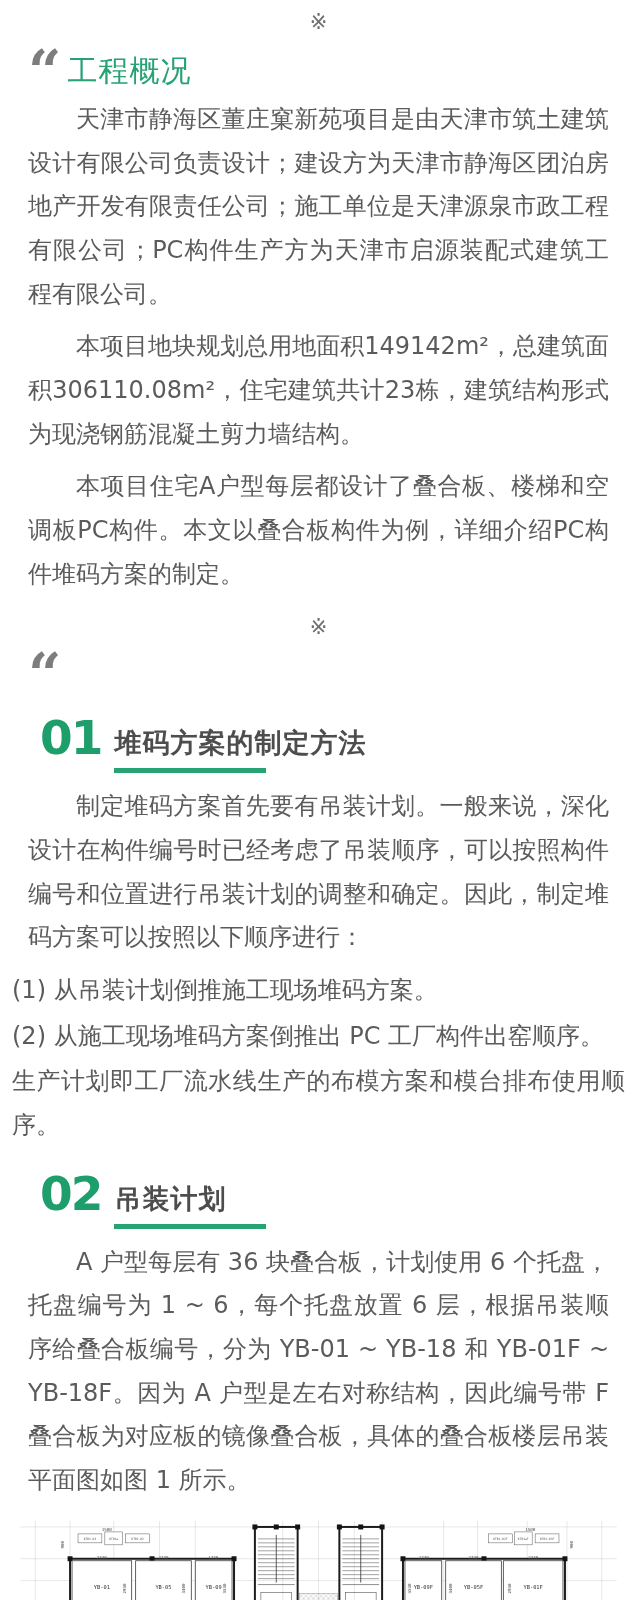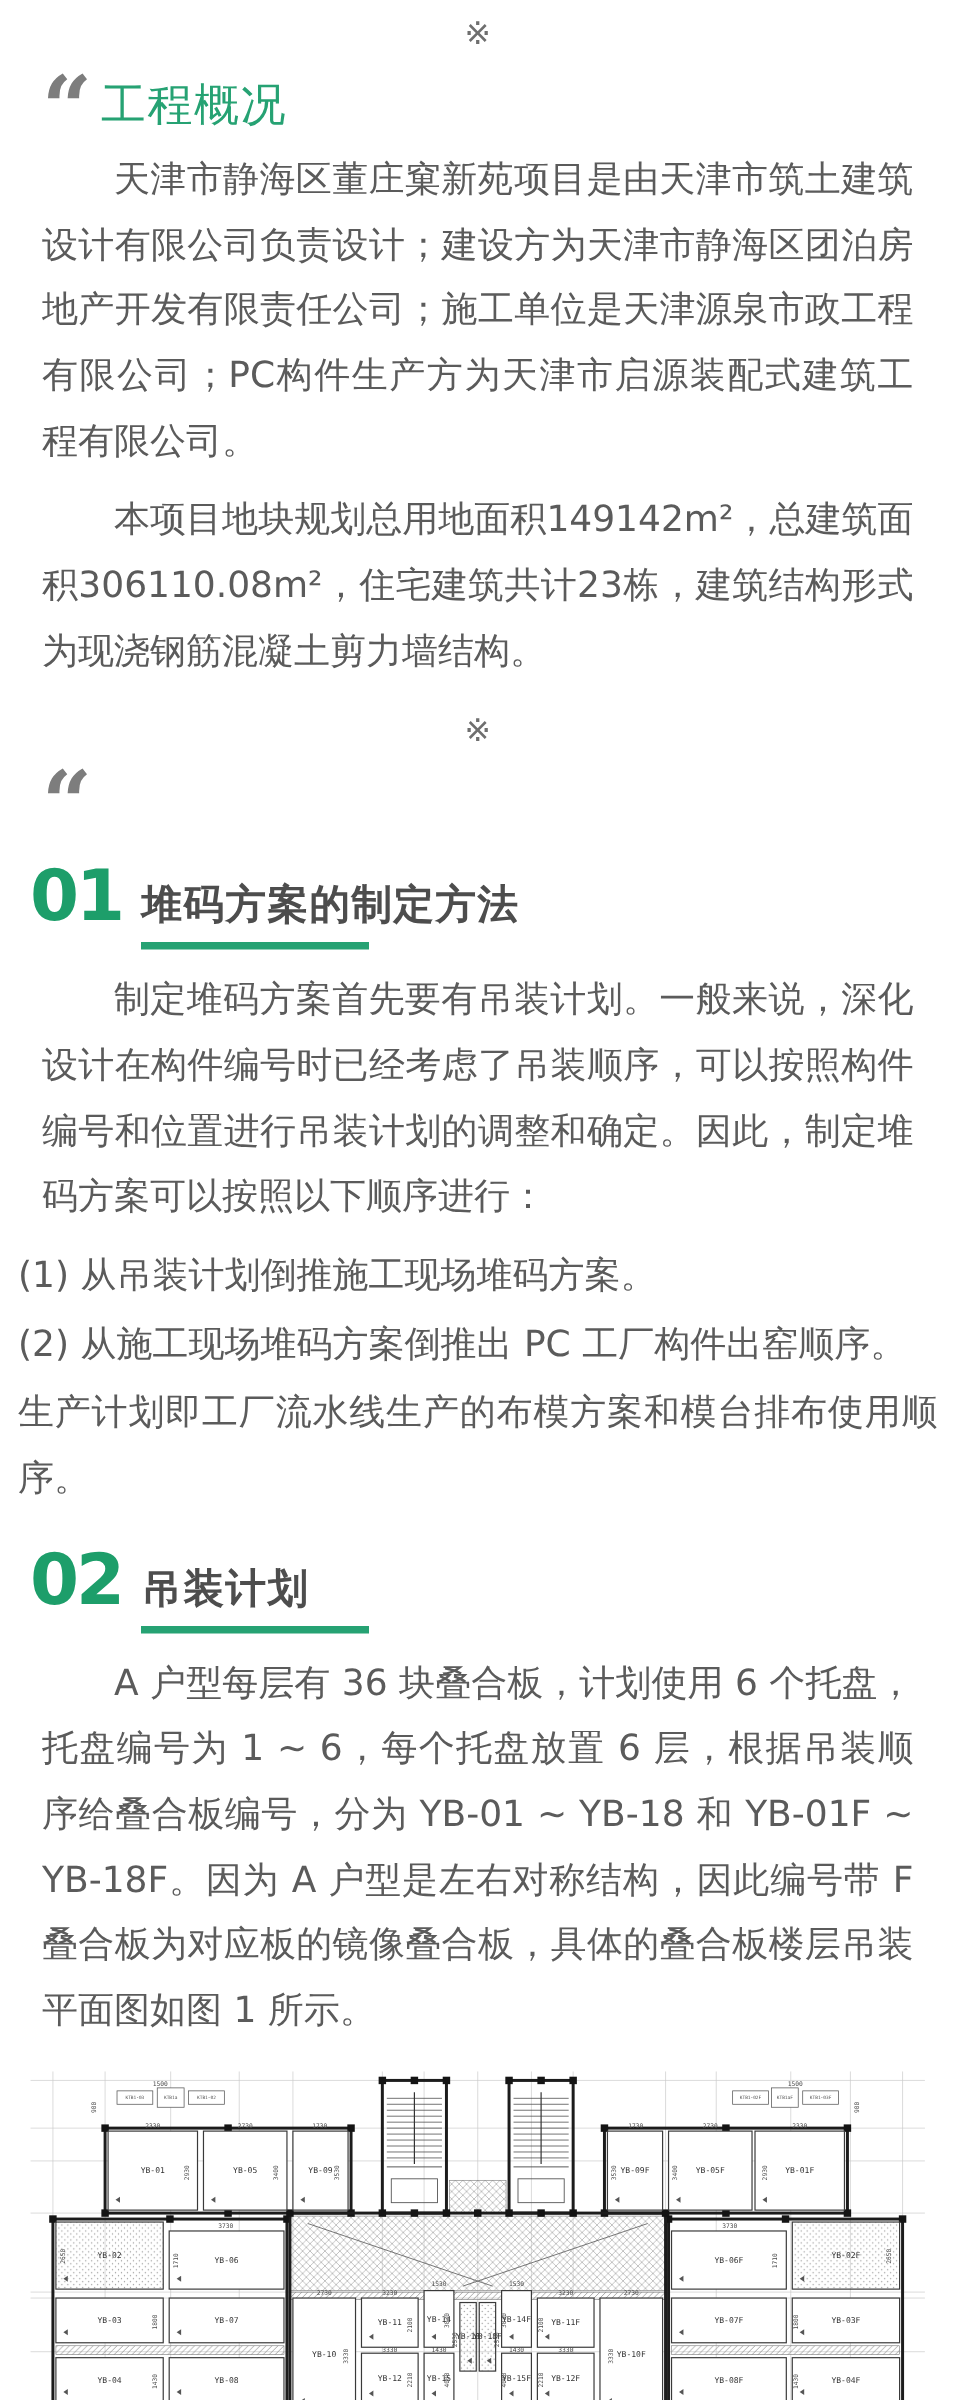--- a/index.html
+++ b/index.html
@@ -5,21 +5,21 @@
   html,body{margin:0;padding:0;background:#ffffff;}
   body{width:637px;font-family:"DejaVu Sans","Liberation Sans",sans-serif;color:#5b5b5b;}
   .page{width:637px;min-height:1600px;background:#fff;overflow:hidden;}
   .deco{text-align:center;color:#6f6f6f;font-size:21px;line-height:1;padding:12px 0 4px;}
   .quote-head{display:flex;align-items:flex-end;margin:16px 28px 6px;}
   .qmark{color:#7d7d7d;font-size:58px;line-height:34px;font-family:"DejaVu Serif","Liberation Serif",serif;font-weight:bold;margin-right:10px;letter-spacing:-4px;}
   .green-title{color:#26a273;font-size:30px;font-weight:normal;letter-spacing:1px;line-height:1.2;}
   p.body{margin:9px 28px;font-size:24px;line-height:1.82;text-align:justify;color:#5b5b5b;}
   p.indent{text-indent:2em;}
   p.list{margin:2px 12px;}
-  .num-head{display:flex;align-items:flex-start;margin:24px 20px 12px;}
+  .num-head{display:flex;align-items:flex-start;margin:24px 40px 12px;}
   .num{color:#1d9e6a;font-size:47px;font-weight:800;line-height:0.95;margin-right:13px;letter-spacing:-2px;font-family:"DejaVu Sans","Liberation Sans",sans-serif;}
   .num-title-wrap{display:inline-block;padding-top:9px;}
   .num-title{font-size:27px;color:#4d4d4d;font-weight:600;letter-spacing:1px;text-align:center;}
   .title-underline{display:block;width:152px;height:5px;background:#26a273;margin-top:7px;}
   figure{margin:16px 20px 0;}
   figure svg{display:block;}
   .plan-label{font-family:"DejaVu Sans Mono","Liberation Mono",monospace;}
 </style>
 </head>
 <body>
@@ -28,20 +28,21 @@
 
   <div class="deco">※</div>
 
   <div class="quote-head">
     <span class="qmark">“</span>
     <span class="green-title">工程概况</span>
   </div>
 
   <p class="body indent">天津市静海区董庄窠新苑项目是由天津市筑土建筑设计有限公司负责设计；建设方为天津市静海区团泊房地产开发有限责任公司；施工单位是天津源泉市政工程有限公司；PC构件生产方为天津市启源装配式建筑工程有限公司。</p>
   <p class="body indent">本项目地块规划总用地面积149142m²，总建筑面积306110.08m²，住宅建筑共计23栋，建筑结构形式为现浇钢筋混凝土剪力墙结构。</p>
+  <p class="body indent">本项目住宅A户型每层都设计了叠合板、楼梯和空调板PC构件。本文以叠合板构件为例，详细介绍PC构件堆码方案的制定。</p>
 
   <div class="deco">※</div>
 
   <div class="quote-head">
     <span class="qmark">“</span>
   </div>
 
   <div class="num-head">
     <span class="num">01</span>
     <span class="num-title-wrap">

